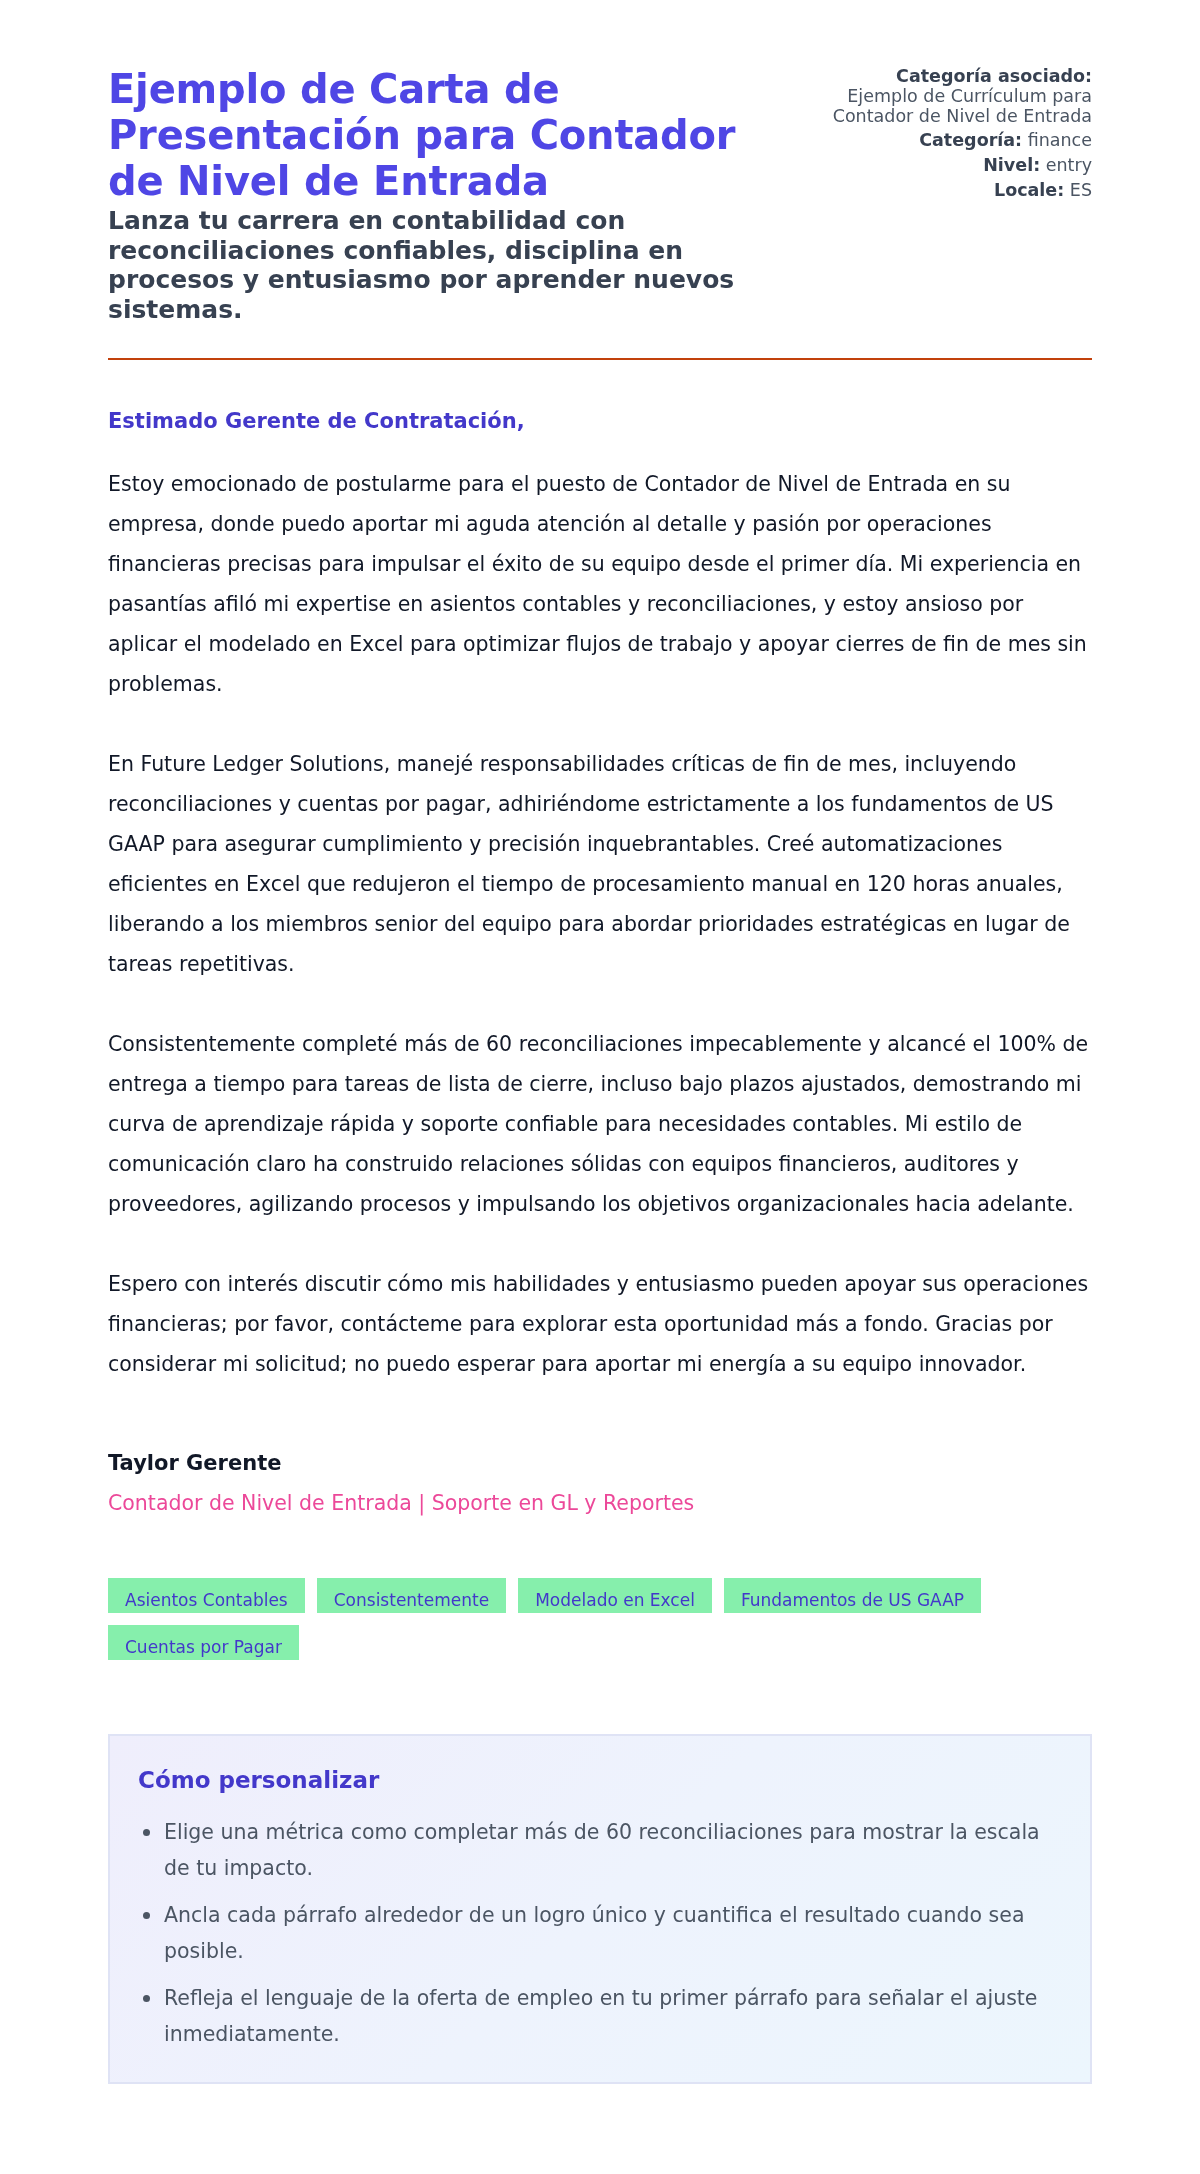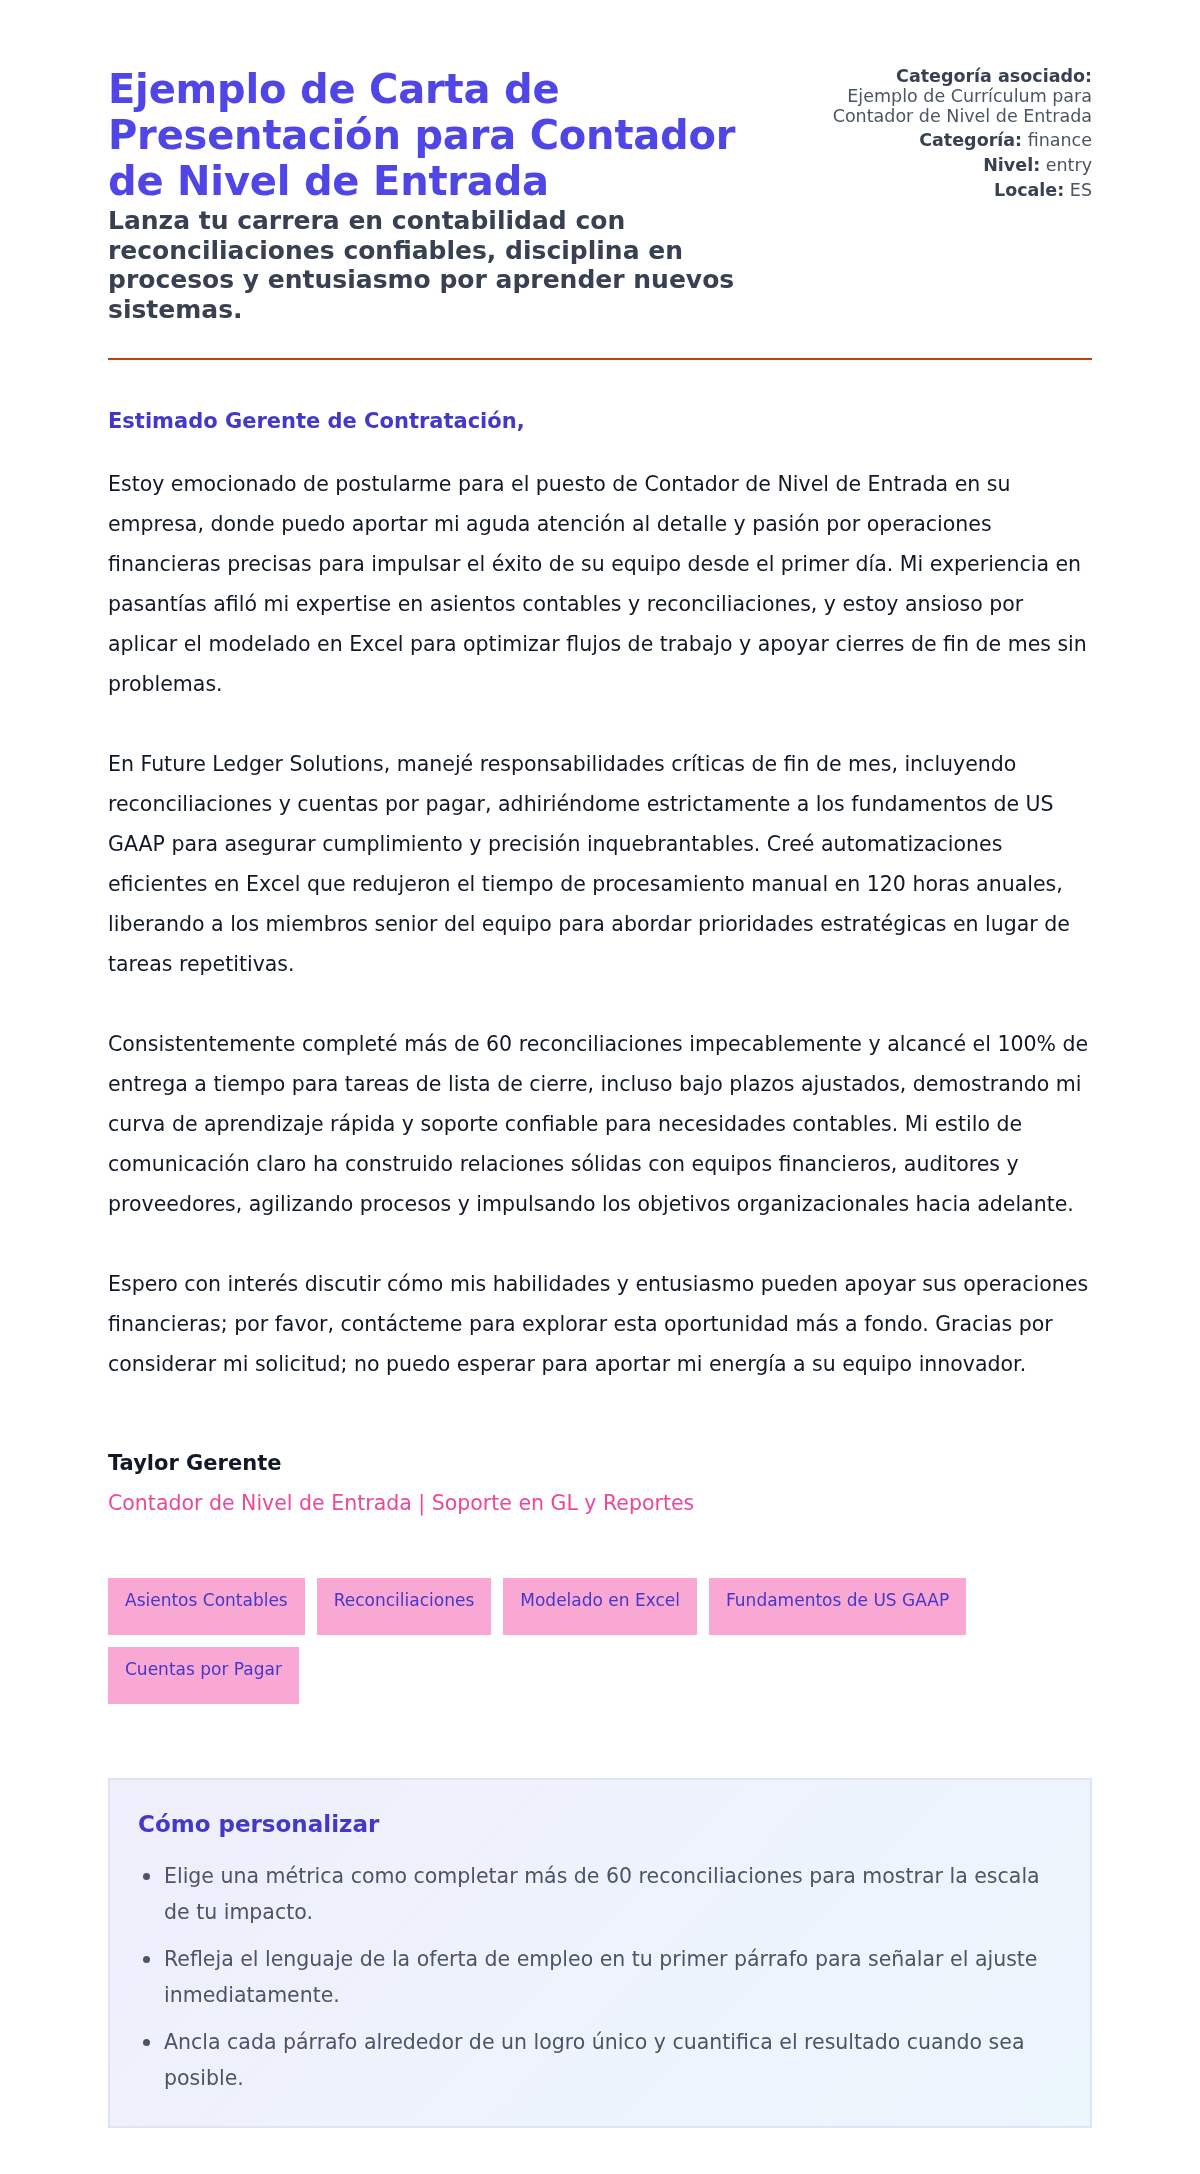--- a/index.html
+++ b/index.html
@@ -81,25 +81,25 @@
   }
 
   .tags {
     margin-top: 62px;
     display: flex;
     flex-wrap: wrap;
     gap: 12px 12px;
     width: 985px;
   }
   .tag {
-    background: #f9a8d4;
+    background: #86efac;
     color: #4338ca;
     font-size: 17px;
     line-height: 20px;
-    padding: 12px 17px 25px 17px;
+    padding: 12px 17px 3px 17px;
     display: inline-block;
   }
 
   .tips {
     margin-top: 74px;
     border: 2px solid #dfe3f5;
     background: linear-gradient(135deg, #efeefc 0%, #eef3fd 50%, #ecf6fd 100%);
     padding: 30px 28px 30px 28px;
   }
   .tips-title {
@@ -171,37 +171,37 @@
     </div>
   </section>
 
   <section class="signature">
     <div class="sig-name">Taylor Gerente</div>
     <div class="sig-role">Contador de Nivel de Entrada | Soporte en GL y Reportes</div>
   </section>
 
   <section class="tags">
     <span class="tag">Asientos Contables</span>
-    <span class="tag">Reconciliaciones</span>
+    <span class="tag">Consistentemente</span>
     <span class="tag">Modelado en Excel</span>
     <span class="tag">Fundamentos de US GAAP</span>
     <span class="tag">Cuentas por Pagar</span>
   </section>
 
   <aside class="tips">
     <h3 class="tips-title">Cómo personalizar</h3>
     <ul class="tips-list">
       <li>
         <span class="bullet"></span>
         <span>Elige una métrica como completar más de 60 reconciliaciones para mostrar la escala de tu impacto.</span>
       </li>
       <li>
         <span class="bullet"></span>
-        <span>Refleja el lenguaje de la oferta de empleo en tu primer párrafo para señalar el ajuste inmediatamente.</span>
+        <span>Ancla cada párrafo alrededor de un logro único y cuantifica el resultado cuando sea posible.</span>
       </li>
       <li>
         <span class="bullet"></span>
-        <span>Ancla cada párrafo alrededor de un logro único y cuantifica el resultado cuando sea posible.</span>
+        <span>Refleja el lenguaje de la oferta de empleo en tu primer párrafo para señalar el ajuste inmediatamente.</span>
       </li>
     </ul>
   </aside>
 
 </div>
 
 </body></html>

